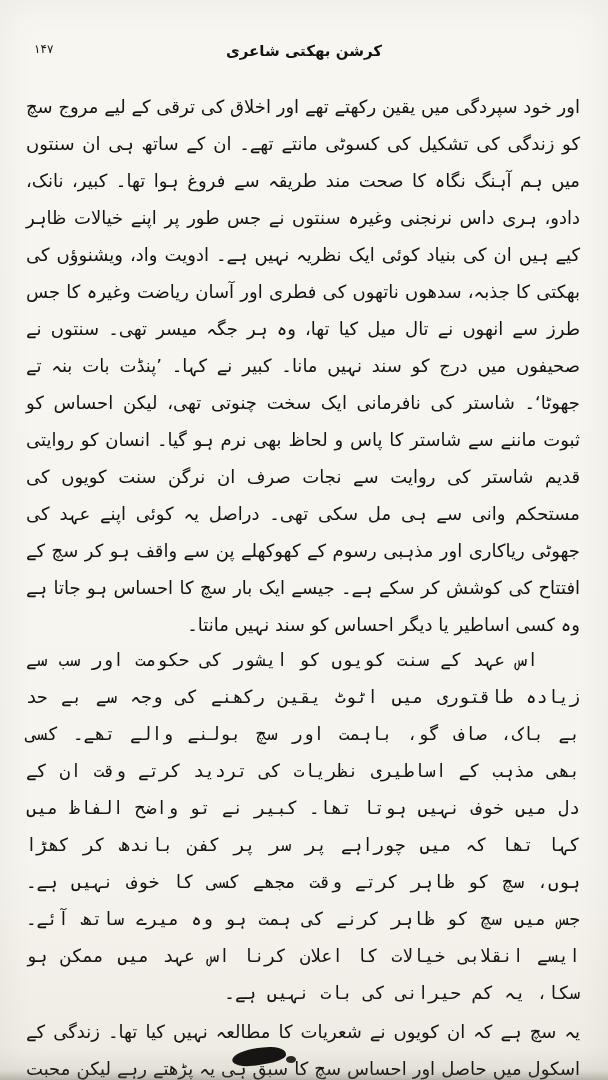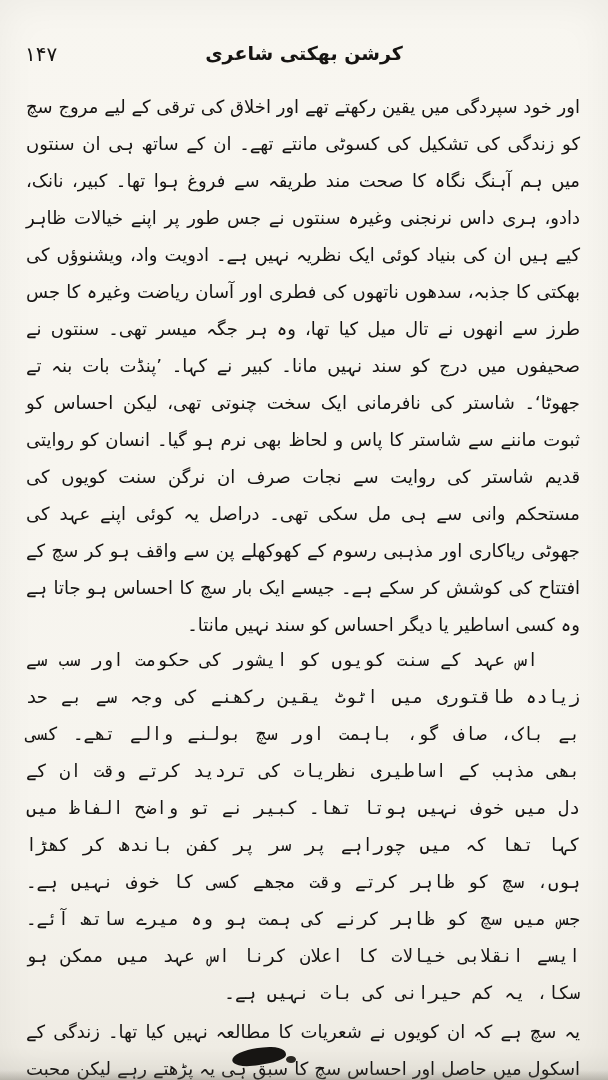--- a/index.html
+++ b/index.html
@@ -17,32 +17,32 @@
   }
   .header {
     position: absolute;
     top: 42px;
     left: 0;
     right: 0;
     height: 34px;
   }
   .page-number {
     position: absolute;
-    left: 25px;
+    left: 34px;
     top: 0;
-    font-size: 20px;
+    font-size: 12px;
     letter-spacing: 2px;
     direction: rtl;
   }
   .page-title {
     position: absolute;
     left: 0;
     right: 0;
     text-align: center;
-    font-size: 19px;
+    font-size: 15px;
     font-weight: 700;
     direction: rtl;
   }
   .body-text {
     position: absolute;
     top: 88px;
     right: 28px;
     left: 26px;
     direction: rtl;
     text-align: justify;

